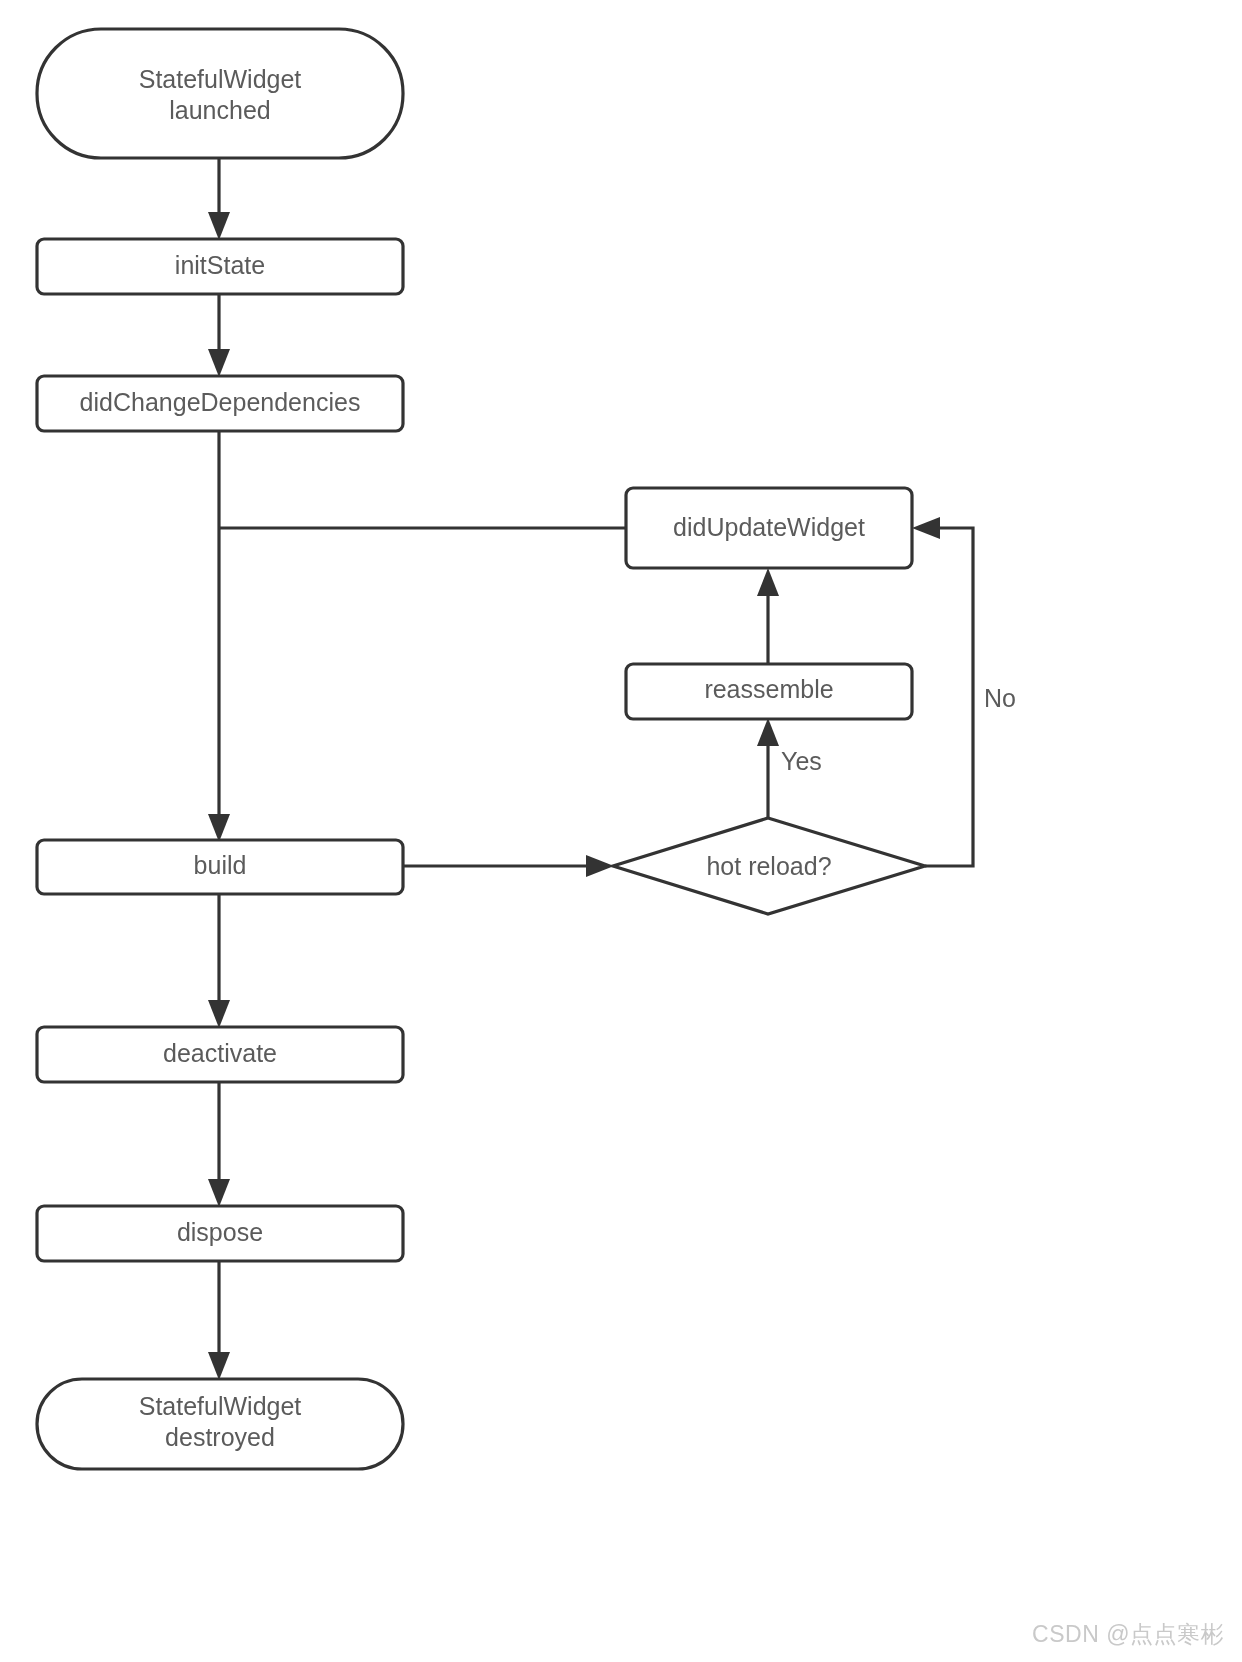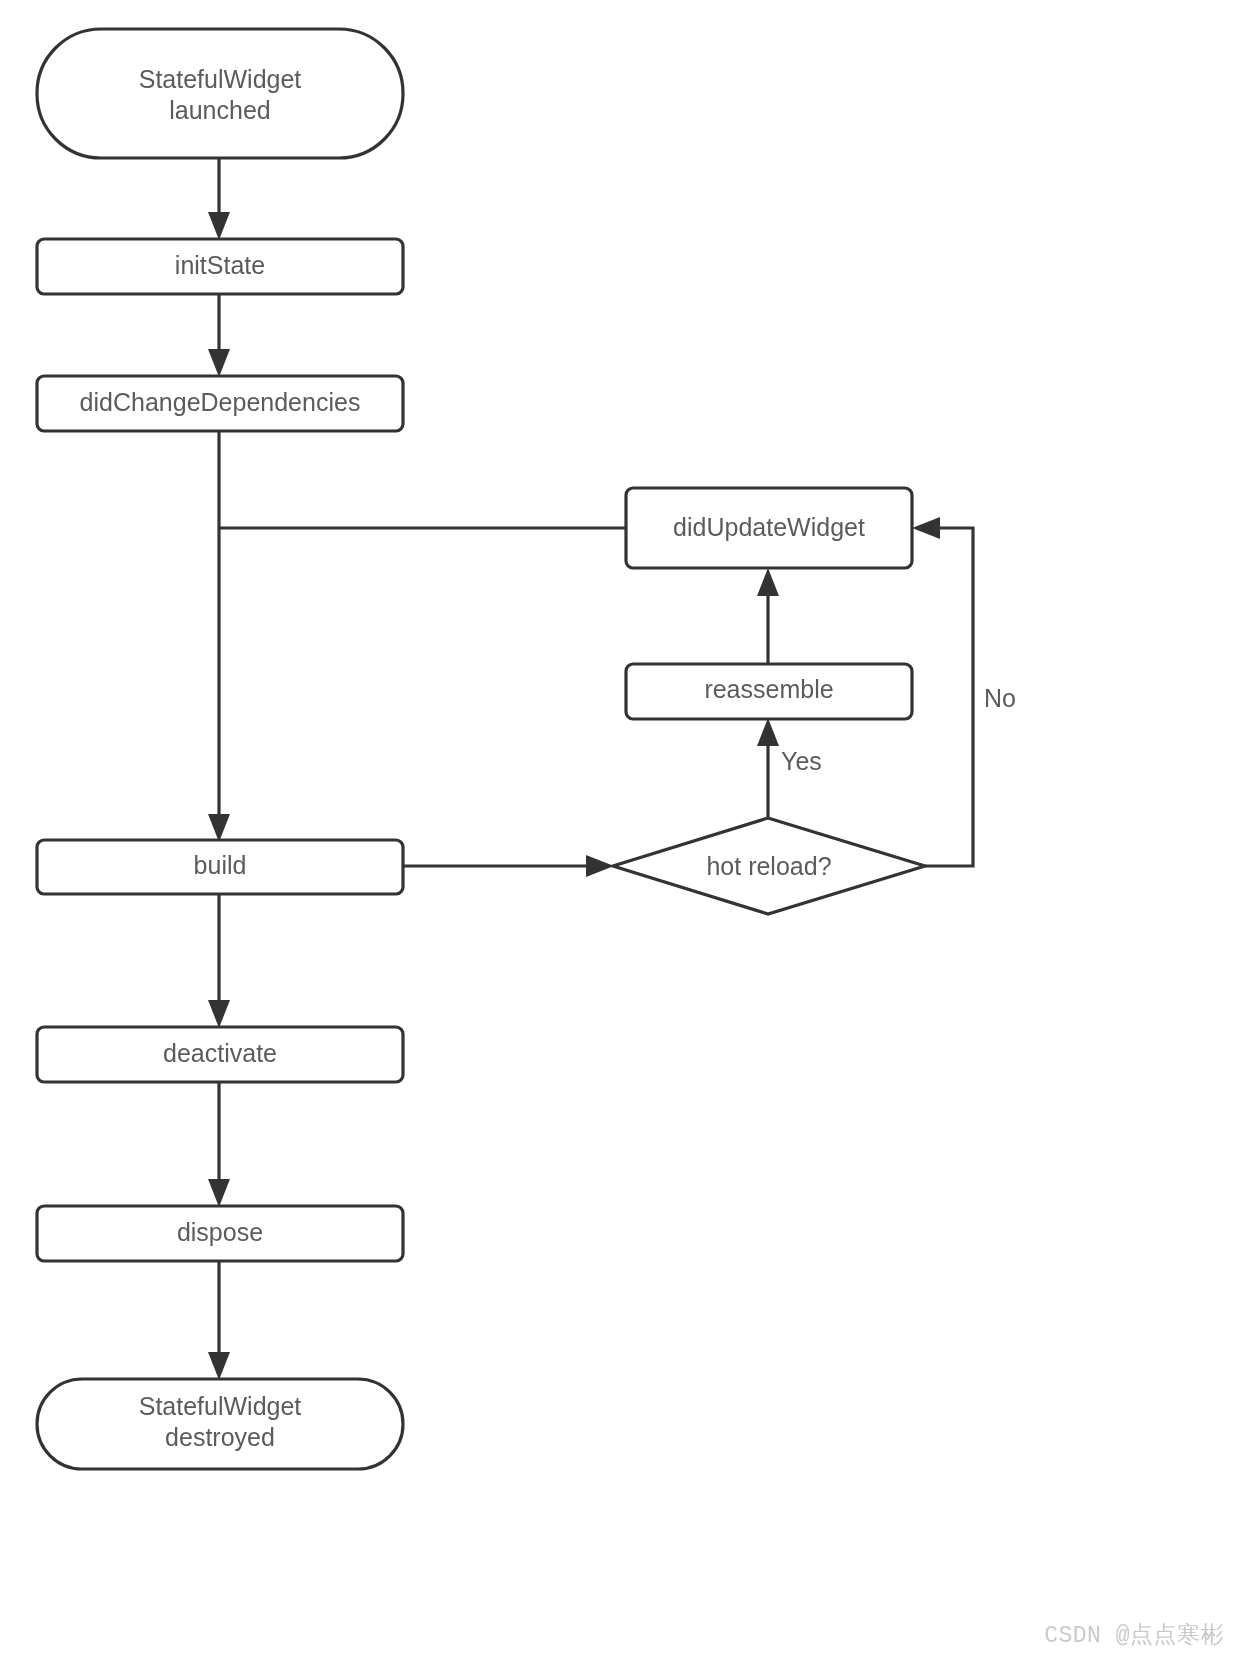--- a/index.html
+++ b/index.html
@@ -57,21 +57,21 @@
     font-family: "Liberation Sans", "DejaVu Sans", sans-serif;
     font-size: 25px;
     text-anchor: start;
     dominant-baseline: middle;
   }
   .watermark {
     position: absolute;
     right: 18px;
     bottom: 12px;
     color: #c9c9c9;
-    font-family: Liberation Mono, monospace;
+    font-family: Liberation Sans, sans-serif;
     font-size: 23px;
     letter-spacing: 0.5px;
     white-space: nowrap;
   }
 </style>
 </head>
 <body>
 
 <div id="canvas">
 

